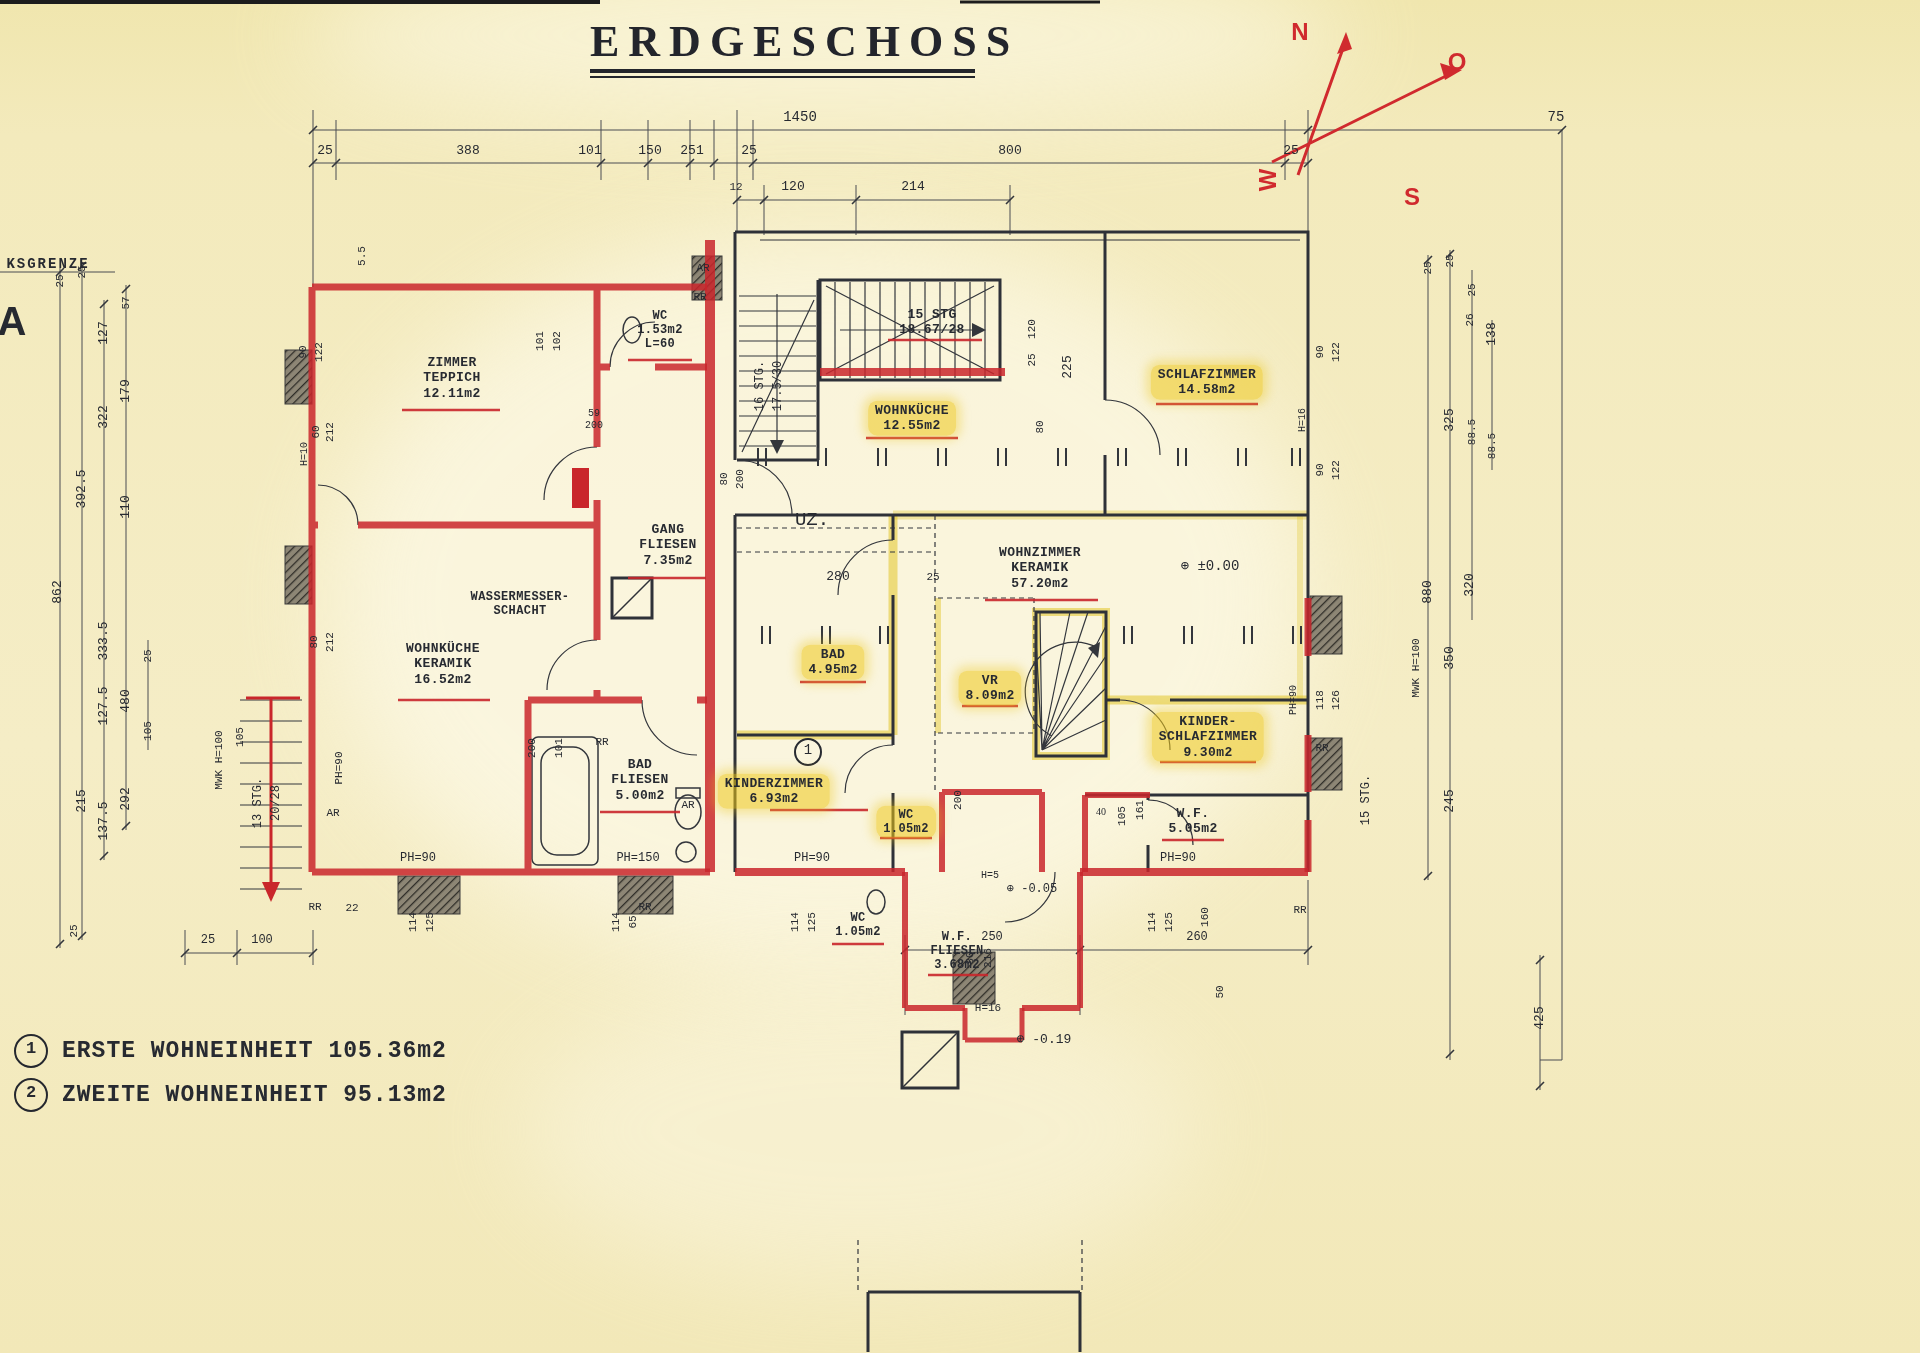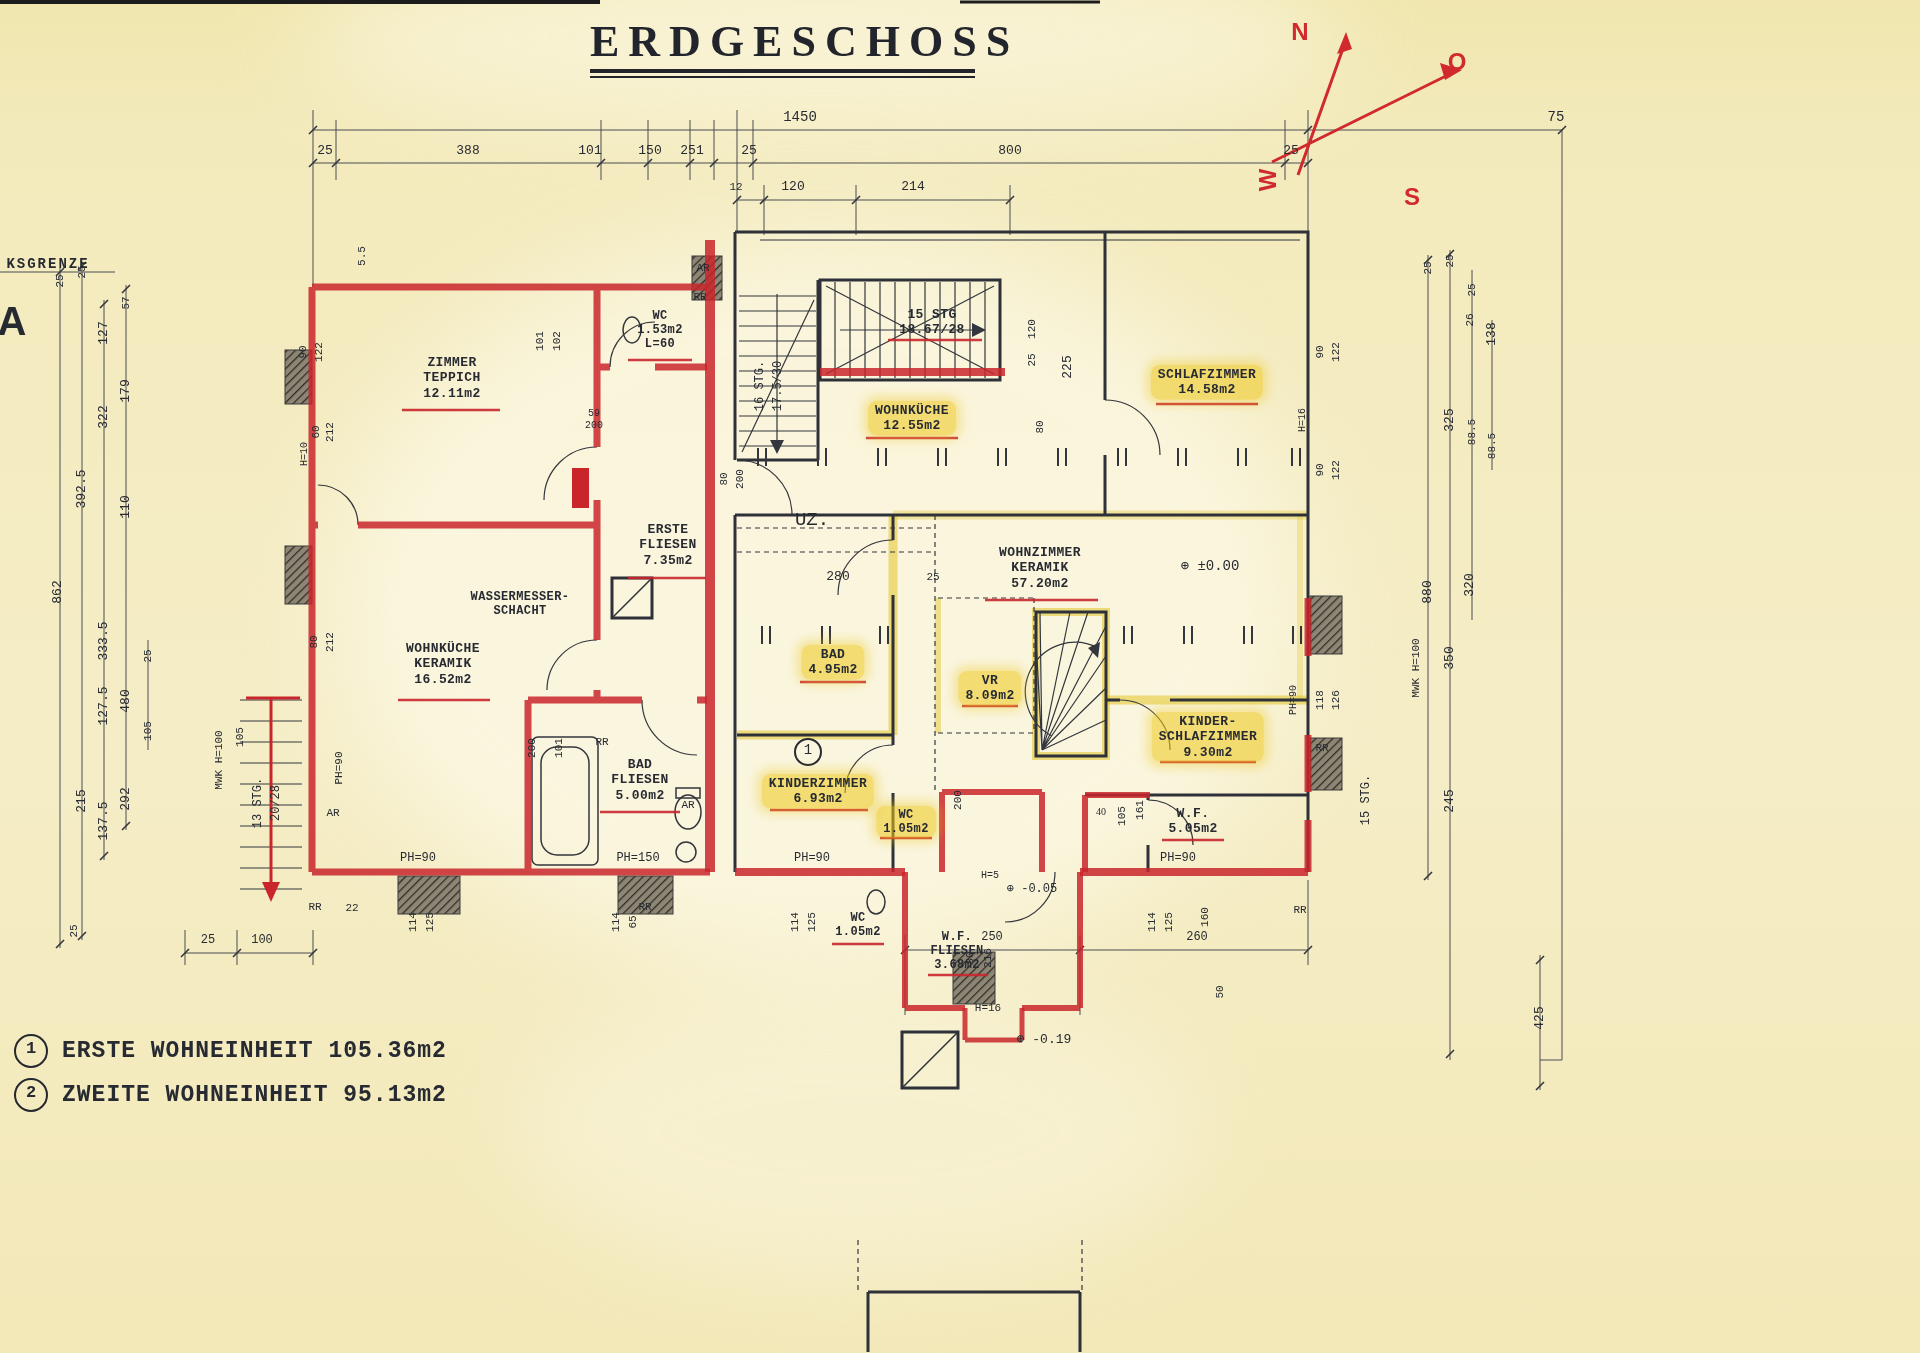--- a/index.html
+++ b/index.html
@@ -277,21 +277,21 @@
       <div class="lbl rot" style="left: 559px; top: 748px; font-size: 11px;">101</div>
       <div class="lbl room" style="left: 452px; top: 378px;">ZIMMER
 TEPPICH
 12.11m2</div>
       <div class="lbl room" style="left: 660px; top: 330px; font-size: 12px;">WC
 1.53m2
 L=60</div>
       <div class="lbl room" style="left: 443px; top: 664px;">WOHNKÜCHE
 KERAMIK
 16.52m2</div>
-      <div class="lbl room" style="left: 668px; top: 545px;">ERSTE
+      <div class="lbl room" style="left: 668px; top: 545px;">GANG
 FLIESEN
 7.35m2</div>
       <div class="lbl room" style="left: 520px; top: 604px; font-size: 12px;">WASSERMESSER-
 SCHACHT</div>
       <div class="lbl room" style="left: 640px; top: 780px;">BAD
 FLIESEN
 5.00m2</div>
       <div class="lbl" style="left: 333px; top: 813px; font-size: 11px;">AR</div>
       <div class="lbl" style="left: 315px; top: 907px; font-size: 11px;">RR</div>
       <div class="lbl" style="left: 352px; top: 908px; font-size: 11px;">22</div>
@@ -328,21 +328,21 @@
 KERAMIK
 57.20m2</div>
       <div class="lbl" style="left: 1210px; top: 566px; font-size: 14px;">⊕ ±0.00</div>
       <div class="lbl" style="left: 838px; top: 577px; font-size: 13px;">280</div>
       <div class="lbl" style="left: 933px; top: 577px; font-size: 11px;">25</div>
       <div class="lbl room hl" style="left: 833px; top: 662px;">BAD
 4.95m2</div>
       <div class="lbl room hl" style="left: 990px; top: 688px; font-size: 13px;">VR
 8.09m2</div>
       <div class="lbl circ" style="left: 808px; top: 752px; font-size: 14px;">1</div>
-      <div class="lbl room hl" style="left: 818px; top: 791px;">KINDERZIMMER
+      <div class="lbl room hl" style="left: 774px; top: 791px;">KINDERZIMMER
 6.93m2</div>
       <div class="lbl room hl" style="left: 906px; top: 822px; font-size: 12px;">WC
 1.05m2</div>
       <div class="lbl rot" style="left: 958px; top: 800px; font-size: 11px;">200</div>
       <div class="lbl room hl" style="left: 1208px; top: 737px; font-size: 13px;">KINDER-
 SCHLAFZIMMER
 9.30m2</div>
       <div class="lbl room" style="left: 1193px; top: 821px; font-size: 13px;">W.F.
 5.05m2</div>
       <div class="lbl" style="left: 1101px; top: 812px; font-size: 10px; font-family: Liberation Serif, serif;">40</div>

